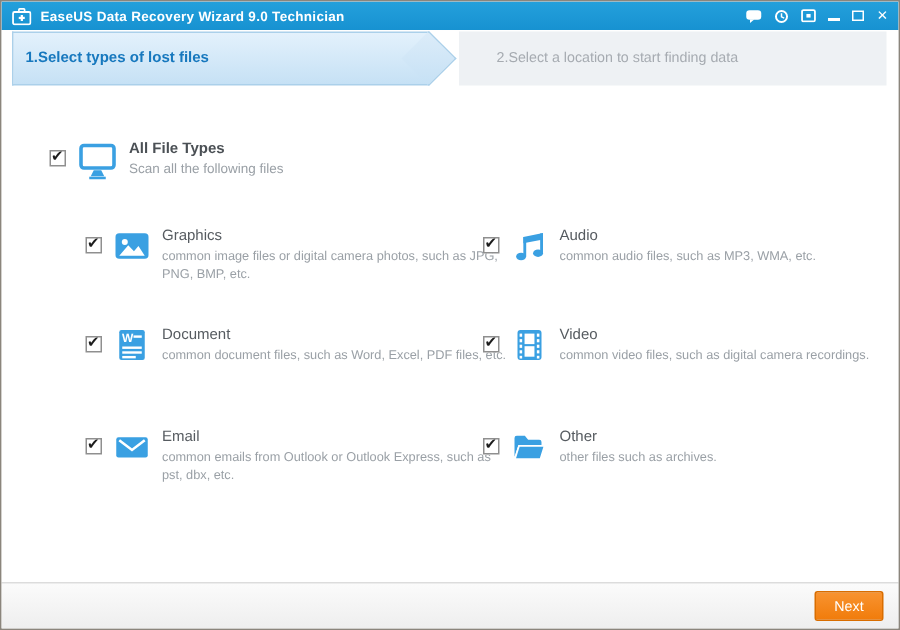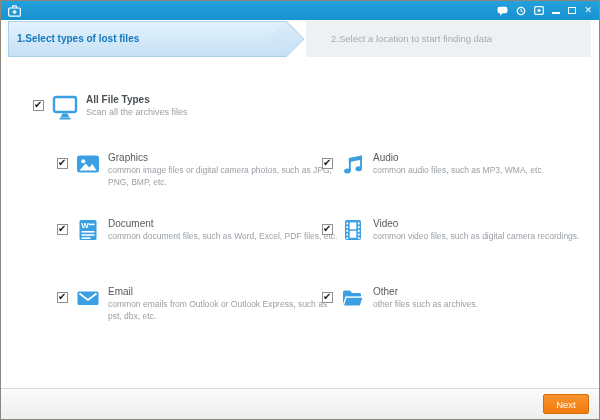--- a/index.html
+++ b/index.html
@@ -68,20 +68,21 @@
 
   <div class="titlebar">
     <span style="line-height:0;">
       <svg width="13" height="12" viewBox="0 0 13 12">
         <rect x="0.7" y="3" width="11.6" height="8.2" rx="1" fill="none" stroke="#fff" stroke-width="1.2"></rect>
         <path d="M4.6 3 V1.4 a.5 .5 0 0 1 .5-.5 h2.8 a.5 .5 0 0 1 .5 .5 V3" fill="none" stroke="#fff" stroke-width="1.1"></path>
         <rect x="5.8" y="5" width="1.5" height="4" fill="#fff"></rect>
         <rect x="4.5" y="6.2" width="4" height="1.5" fill="#fff"></rect>
       </svg>
     </span>
+    <span class="title">EaseUS Data Recovery Wizard 9.0 Technician</span>
     <div class="tb-icons">
       <span class="tbi">
         <svg width="11" height="10" viewBox="0 0 11 10">
           <rect x="0.5" y="0.8" width="10" height="6.4" rx="2.2" fill="#fff"></rect>
           <path d="M3 7 L3 9.4 L5.8 7 Z" fill="#fff"></path>
         </svg>
       </span>
       <span class="tbi">
         <svg width="10" height="10" viewBox="0 0 10 10">
           <circle cx="5" cy="5" r="3.7" fill="none" stroke="#fff" stroke-width="1.3"></circle>
@@ -119,21 +120,21 @@
       <span class="cb checked"></span>
       <span class="ic">
         <svg width="26" height="27" viewBox="0 0 26 27">
           <rect x="2" y="3" width="22" height="15" rx="2" class="si" stroke-width="2.4"></rect>
           <path d="M10.5 19.5 h5 l2 4 h-9 Z" class="fi"></path>
           <rect x="7.5" y="23.8" width="11" height="1.7" class="fi"></rect>
         </svg>
       </span>
       <div class="txt">
         <div class="t">All File Types</div>
-        <div class="d">Scan all the archives files</div>
+        <div class="d">Scan all the following files</div>
       </div>
     </div>
 
     <div class="ft col-l row1">
       <span class="cb checked"></span>
       <span class="ic">
         <svg width="24" height="24" viewBox="0 0 24 24">
           <rect x="1" y="3.5" width="22" height="17" rx="2.5" class="fi"></rect>
           <circle cx="7.2" cy="9.3" r="2" class="fw"></circle>
           <path d="M3.5 18.5 L9.5 11.5 L13.3 15.5 L16.3 12 L20.5 18.5 Z" class="fw"></path>

